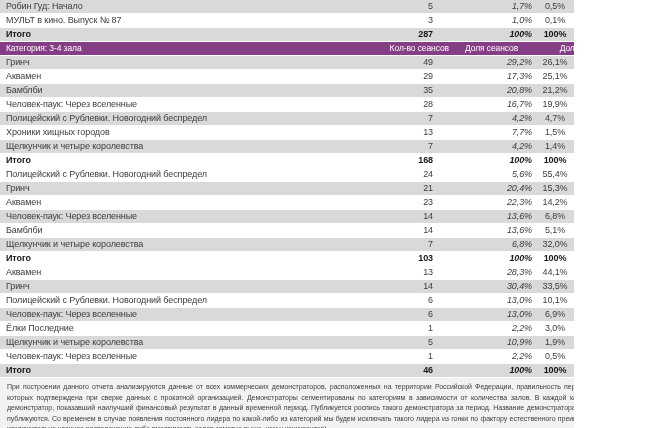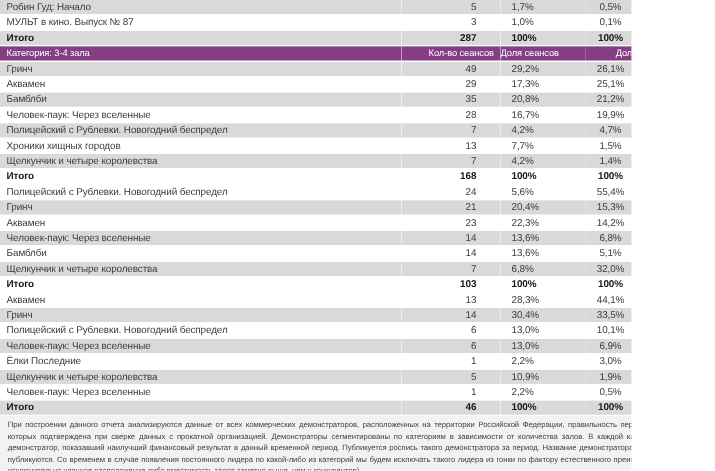--- a/index.html
+++ b/index.html
@@ -19,27 +19,27 @@
   col.c-sessions{width:90px;}
   col.c-share{width:77px;}
   col.c-box{width:118px;}
   td{height:13.45px;font-size:9px;line-height:13px;color:var(--text);
      white-space:nowrap;overflow:hidden;vertical-align:middle;
      border-bottom:1px solid #fff;letter-spacing:-0.1px;}
   tr.row-gray td{background:var(--row-gray);}
   tr.row-white td{background:var(--row-white);}
   td.t-title{text-align:left;padding-left:6px;}
   td.t-sessions{text-align:right;padding-right:22px;}
-  td.t-share{text-align:left;padding-left:10px;}
+  td.t-share{text-align:right;padding-left:10px;font-style:italic;}
   td.t-box{text-align:center;padding-right:72px;}
   tr.total-row td{font-weight:bold;color:var(--text-bold);}
   tr.cat-row td{background:var(--accent);color:#fff;font-weight:normal;font-size:8.5px;}
   tr.cat-row td.h-title{text-align:left;padding-left:6px;}
   tr.cat-row td.h-sessions{text-align:right;padding-right:6px;}
-  tr.cat-row td.h-share{text-align:left;padding-right:4px;}
+  tr.cat-row td.h-share{text-align:center;padding-right:4px;}
   tr.cat-row td.h-box{text-align:right;padding-right:3px;}
   .footnote{width:650px;height:64px;background:var(--footer-bg);
     padding:4px 7px 0 7px;font-size:7px;line-height:10.6px;color:#3E3E3E;
     text-align:justify;letter-spacing:-0.05px;}
 </style>
 </head>
 <body>
 
 <div class="page">
   <table class="report">

